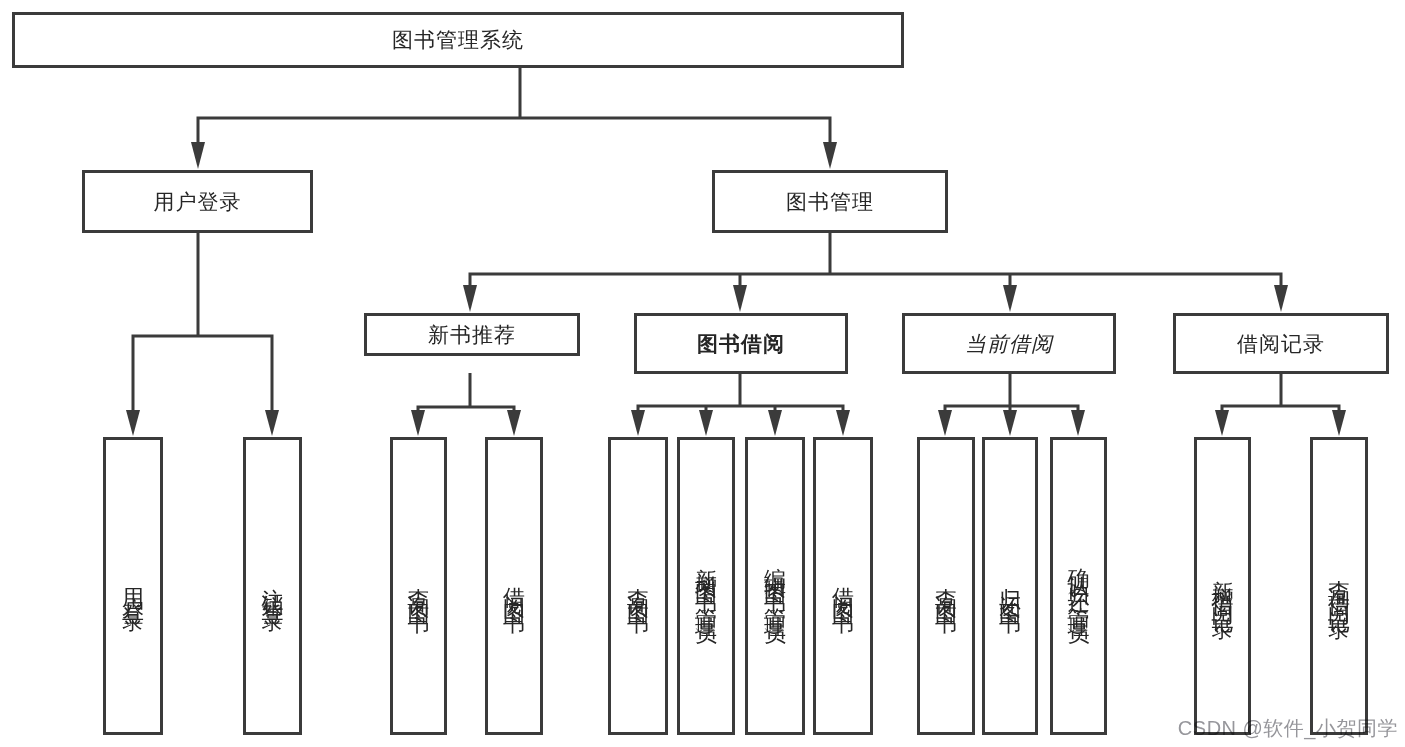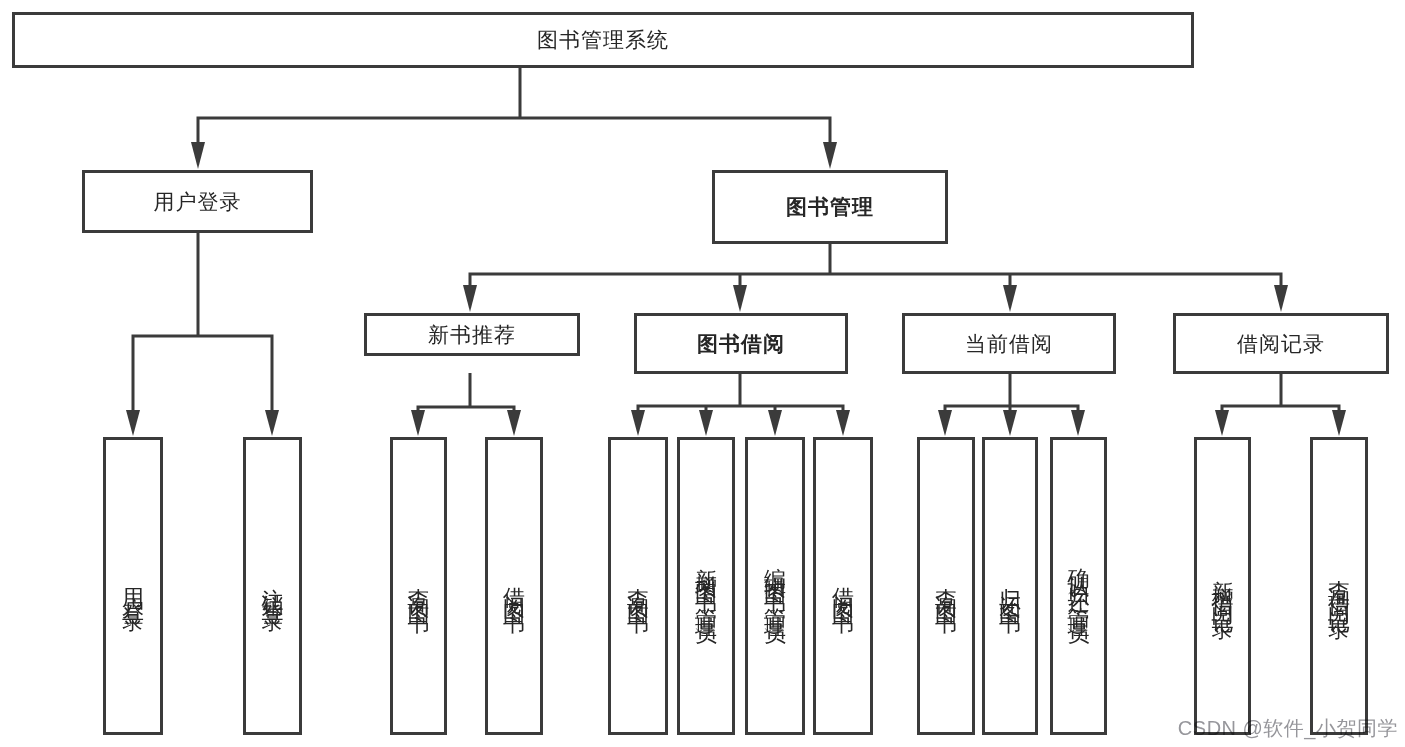--- a/index.html
+++ b/index.html
@@ -127,38 +127,38 @@
       <polygon points="1071,410 1085,410 1078,436"></polygon>
     </g>
 
     <g>
       <path d="M1281,373 L1281,406 M1220.5,406 L1340.5,406 M1222,406 L1222,414 M1339,406 L1339,414"></path>
       <polygon points="1215,410 1229,410 1222,436"></polygon>
       <polygon points="1332,410 1346,410 1339,436"></polygon>
     </g>
   </svg>
 
-  <div class="node" style="left:12px; top:12px; width:1182px; height:56px;">
+  <div class="node" style="left:12px; top:12px; width:892px; height:56px;">
     <span>图书管理系统</span>
   </div>
 
   <div class="node" style="left:82px; top:170px; width:231px; height:63px;">
     <span>用户登录</span>
   </div>
-  <div class="node" style="left:712px; top:170px; width:236px; height:74px;font-weight:bold;">
+  <div class="node" style="left:712px; top:170px; width:236px; height:63px;">
     <span>图书管理</span>
   </div>
 
   <div class="node" style="left:364px; top:313px; width:216px; height:43px;">
     <span>新书推荐</span>
   </div>
   <div class="node" style="left:634px; top:313px; width:214px; height:61px;font-weight:bold;">
     <span>图书借阅</span>
   </div>
-  <div class="node" style="left:902px; top:313px; width:214px; height:61px;">
+  <div class="node" style="left:902px; top:313px; width:214px; height:61px;font-style:italic;">
     <span>当前借阅</span>
   </div>
   <div class="node" style="left:1173px; top:313px; width:216px; height:61px;">
     <span>借阅记录</span>
   </div>
 
   <div class="leaf" style="left:103px; width:60px;">
     <span class="v-label">用户登录</span>
   </div>
   <div class="leaf" style="left:243px; width:59px;">

